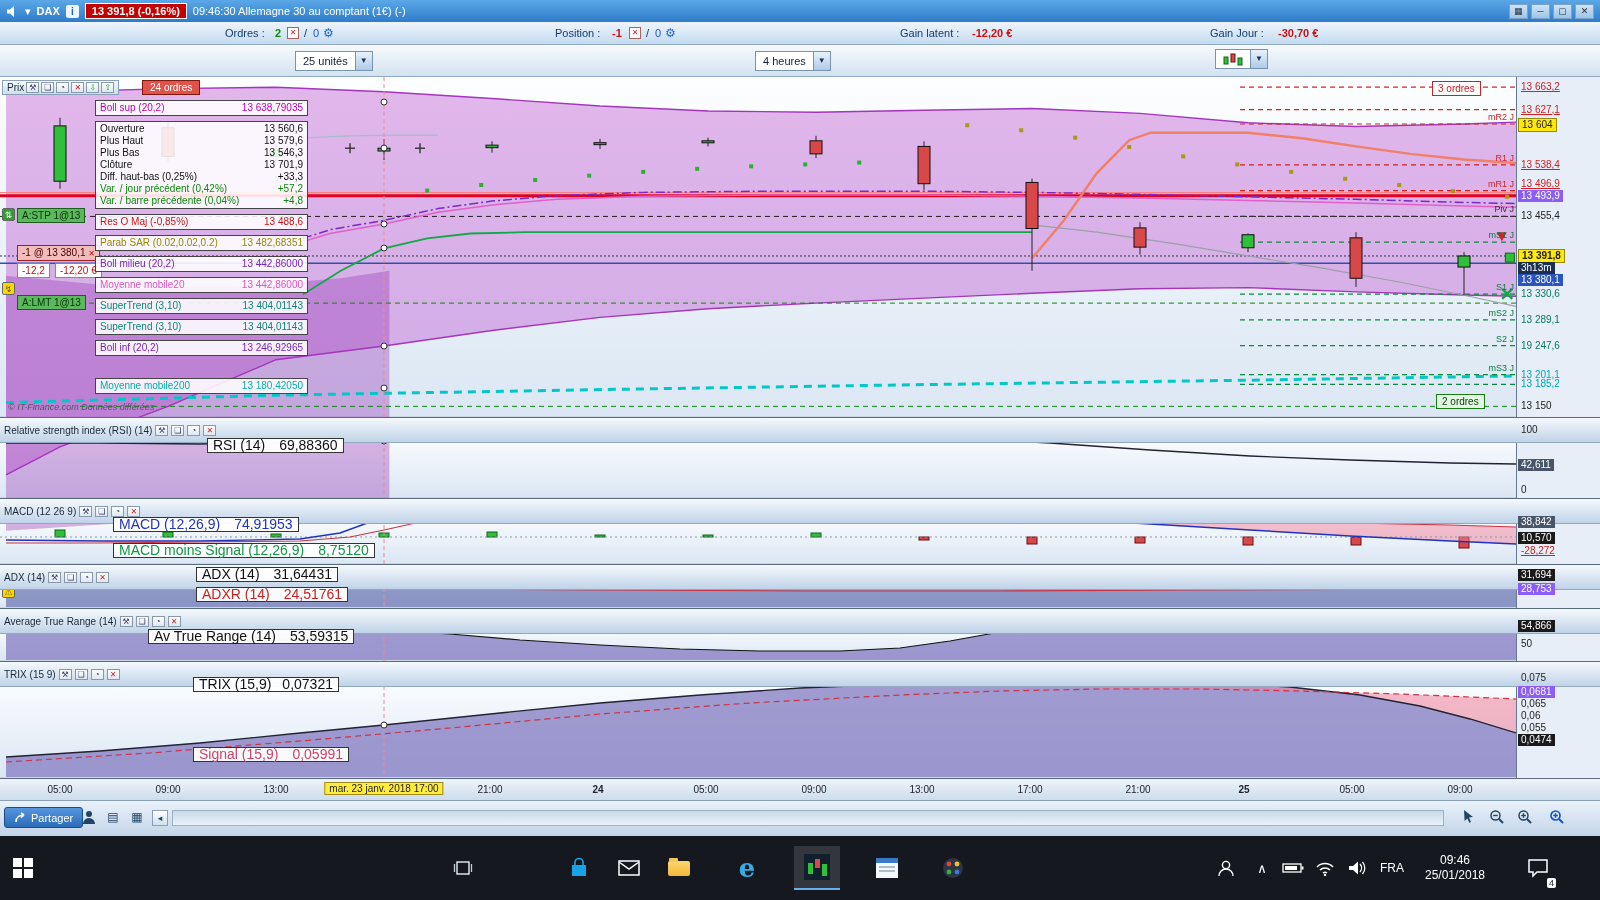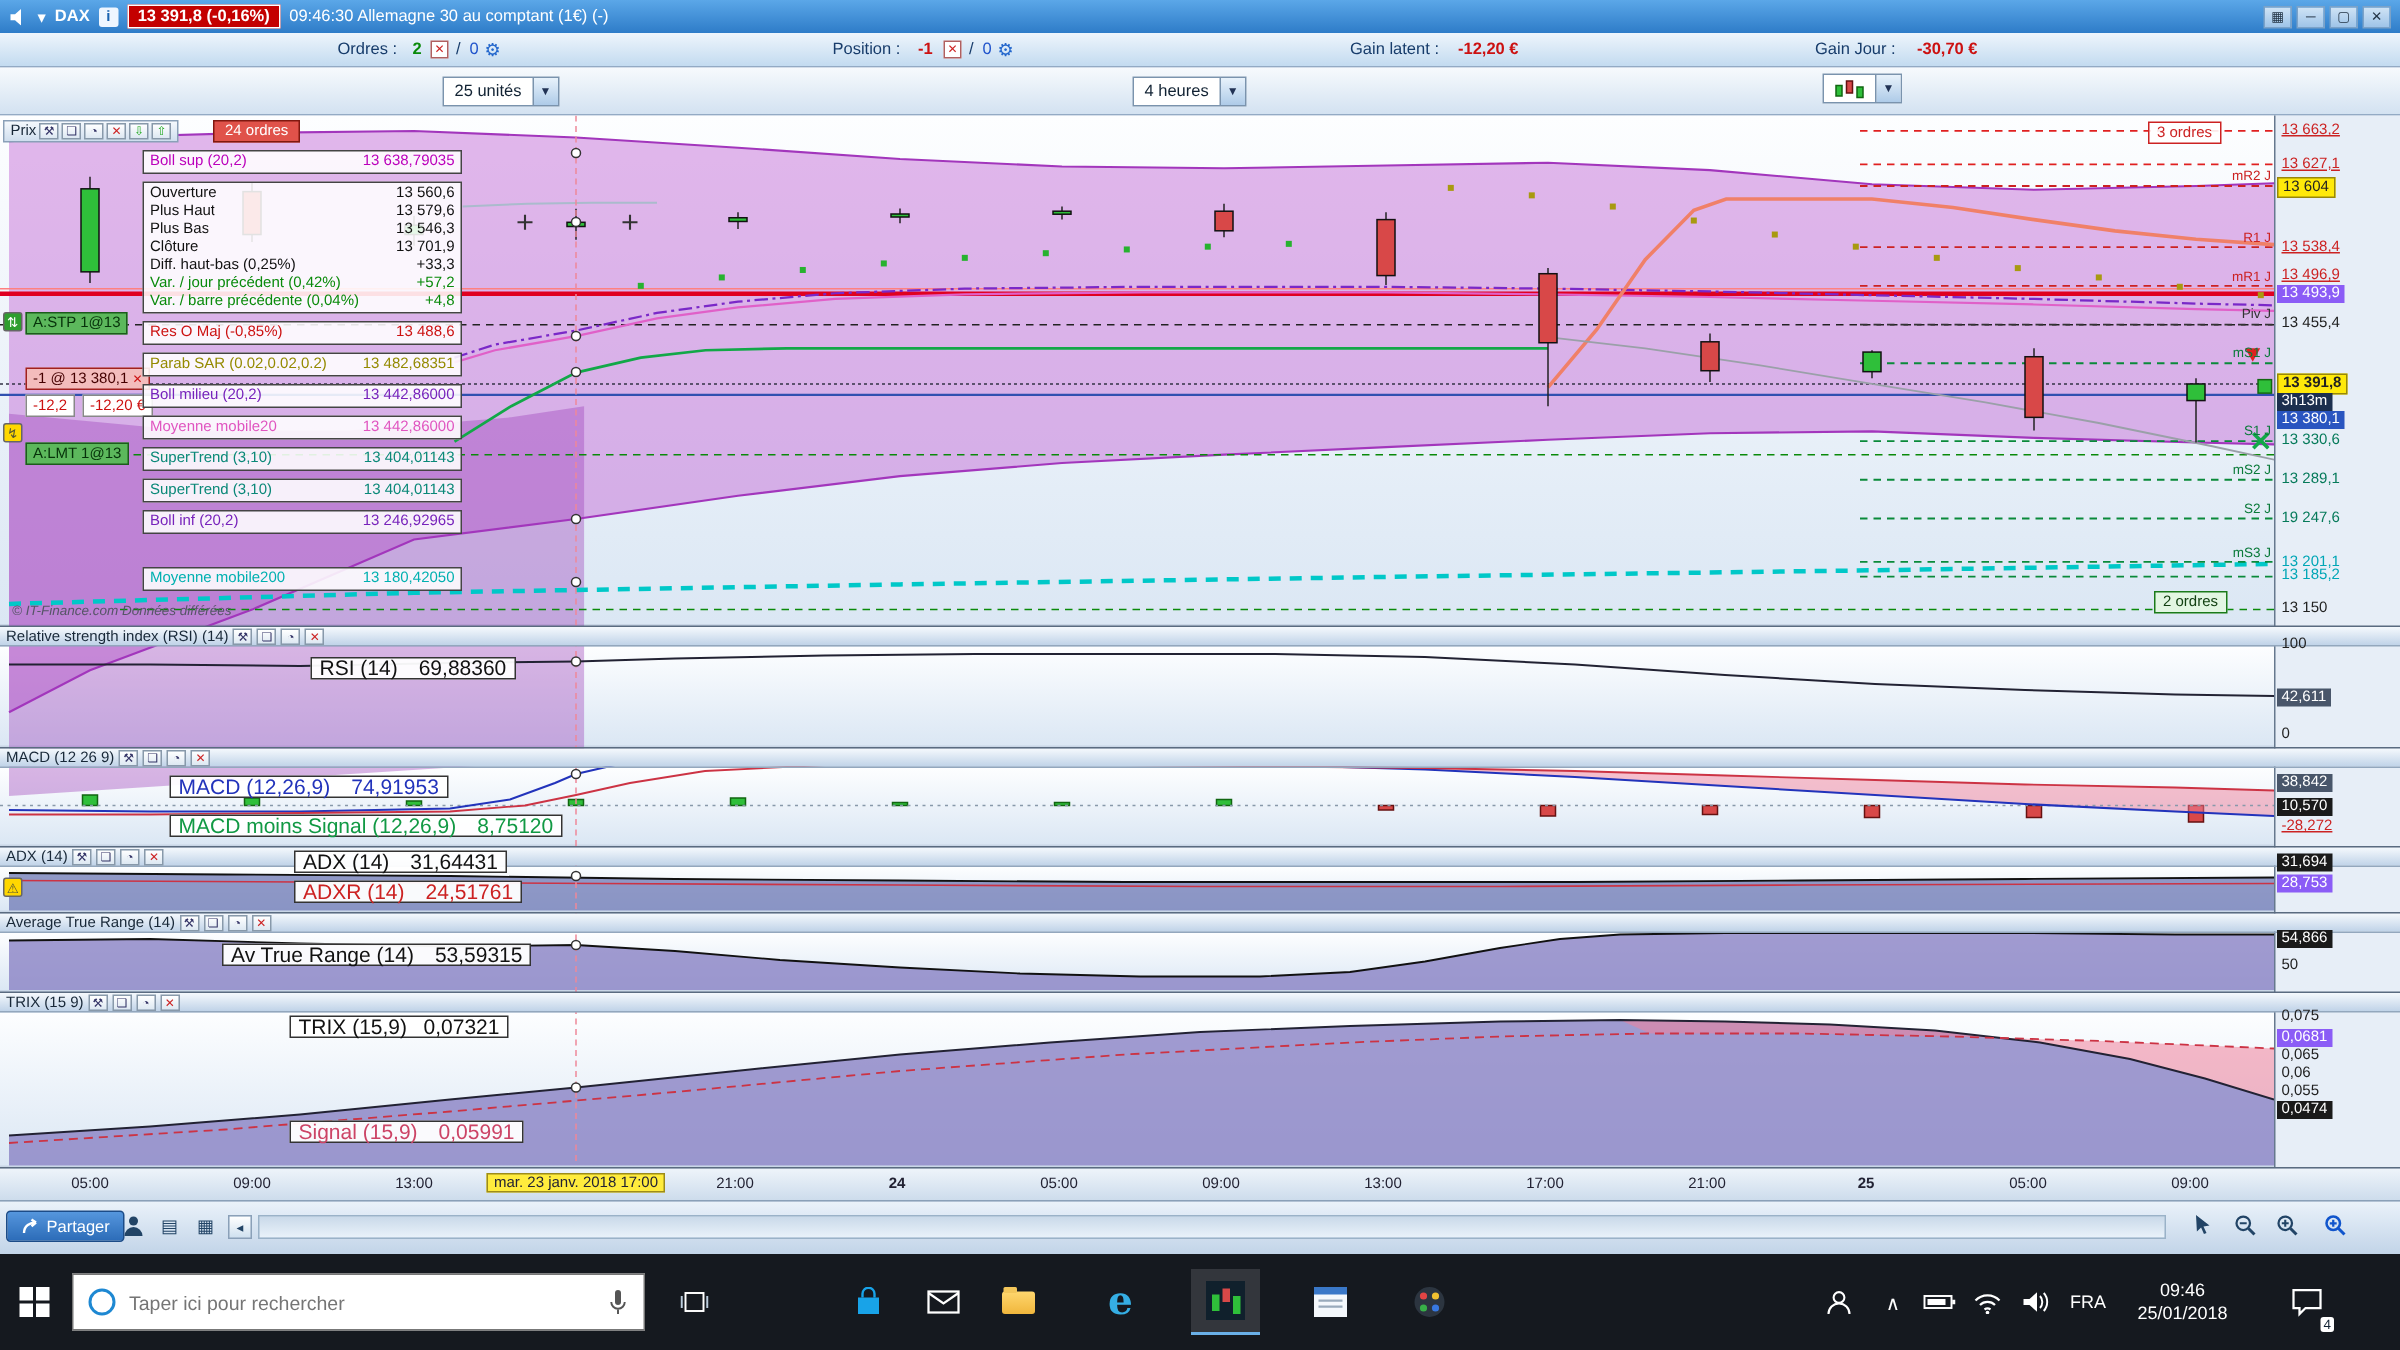--- a/index.html
+++ b/index.html
@@ -44,21 +44,21 @@
   .yellow-badge{background:#ffe90a;border:1px solid #97870a;}
   .red-badge{background:#8b5cf6;color:#fff;}
   .navy-badge{background:#1c2f4e;color:#fff;}
   .blue-badge{background:#2a55c0;color:#fff;}
   .black-badge{background:#1a1a1a;color:#fff;}
   .gray-badge{background:#49566a;color:#fff;}
   .red-text{color:#cc2222;text-decoration:underline;} .teal-text{color:#067a5a;} .cyan-text{color:#00a6b6;} .dark-text{color:#222;} 
   .pivlbl{position:absolute;left:1476px;width:38px;text-align:right;font-size:9px;line-height:10px;}
 
   
-  .panel-header{left:0;width:1600px;height:14px;background:linear-gradient(#f5f9fd,#c0d3e8);border-top:1px solid #5a6b80;
+  .panel-header{left:0;width:1600px;height:26px;background:linear-gradient(#f5f9fd,#c0d3e8);border-top:1px solid #5a6b80;
     border-bottom:1px solid #93a7bd;display:flex;align-items:center;gap:3px;padding:0 4px;font-size:10px;color:#182838;position:absolute;}
   .ph-ic{width:13px;height:11px;border:1px solid #8899aa;background:linear-gradient(#fff,#dde8f2);font-size:8px;
     line-height:9px;text-align:center;color:#336;}
   .ind-label{position:absolute;display:flex;background:rgba(255,255,255,.95);border:1px solid #333;padding:0 5px;
     font-size:14px;line-height:13px;white-space:nowrap;}
   #priceHeaderChip{left:2px;top:80px;height:15px;display:flex;gap:2px;align-items:center;padding:0 4px;
     background:linear-gradient(#f5f9fd,#cfdeee);border:1px solid #8aa0b8;font-size:10px;color:#182838;}
   #ordersCountBadge{left:142px;top:80px;height:15px;background:#e0524a;color:#fff;border:1px solid #801810;
     padding:0 7px;font-size:10px;line-height:13px;}
   .ord-badge{position:absolute;font-size:10px;padding:0 5px;border:1px solid;line-height:13px;}
@@ -492,29 +492,20 @@
 
   <div id="taskbar" class="abs">
     <div class="tb-btn" style="left:0">
       <span class="winlogo">
           <i></i>
           <i></i>
           <i></i>
           <i></i>
         </span>
     </div>
-    <div id="tbSearch">
-      <span class="cortana"></span>
-      <input type="text" placeholder="Taper ici pour rechercher" style="">
-      <svg width="14" height="19">
-          <rect x="5" y="1" width="4" height="10" rx="2" fill="#555"></rect>
-          <path d="M2.5,9 a4.5,4.5 0 0 0 9,0" stroke="#555" stroke-width="1.3" fill="none"></path>
-          <line x1="7" y1="14" x2="7" y2="17" stroke="#555" stroke-width="1.3"></line>
-        </svg>
-    </div>
     <div class="tb-btn" style="left:440px">
       <svg width="20" height="18">
           <rect x="4" y="3" width="12" height="12" fill="none" stroke="#fff" stroke-width="1.3"></rect>
           <line x1="1.5" y1="5" x2="1.5" y2="13" stroke="#bcd" stroke-width="1.3"></line>
           <line x1="18.5" y1="5" x2="18.5" y2="13" stroke="#bcd" stroke-width="1.3"></line>
         </svg>
     </div>
     <div class="tb-btn" style="left:556px">
       <svg width="20" height="20">
           <path d="M6,7 v-2.5 a4,4 0 0 1 8,0 V7" stroke="#18a3e8" stroke-width="1.6" fill="none"></path>

